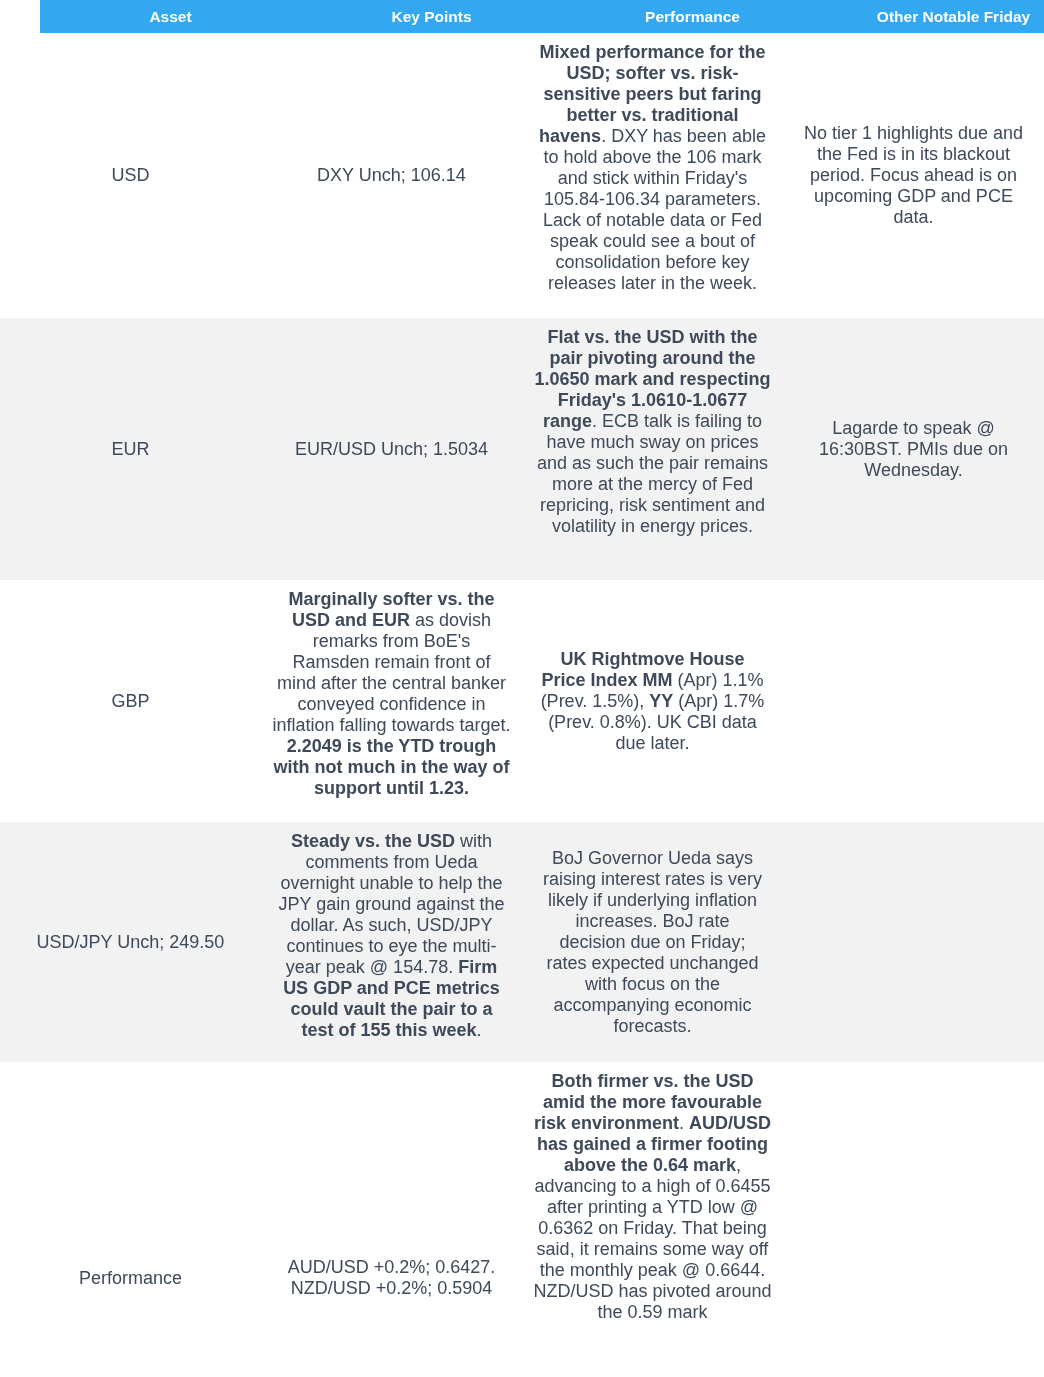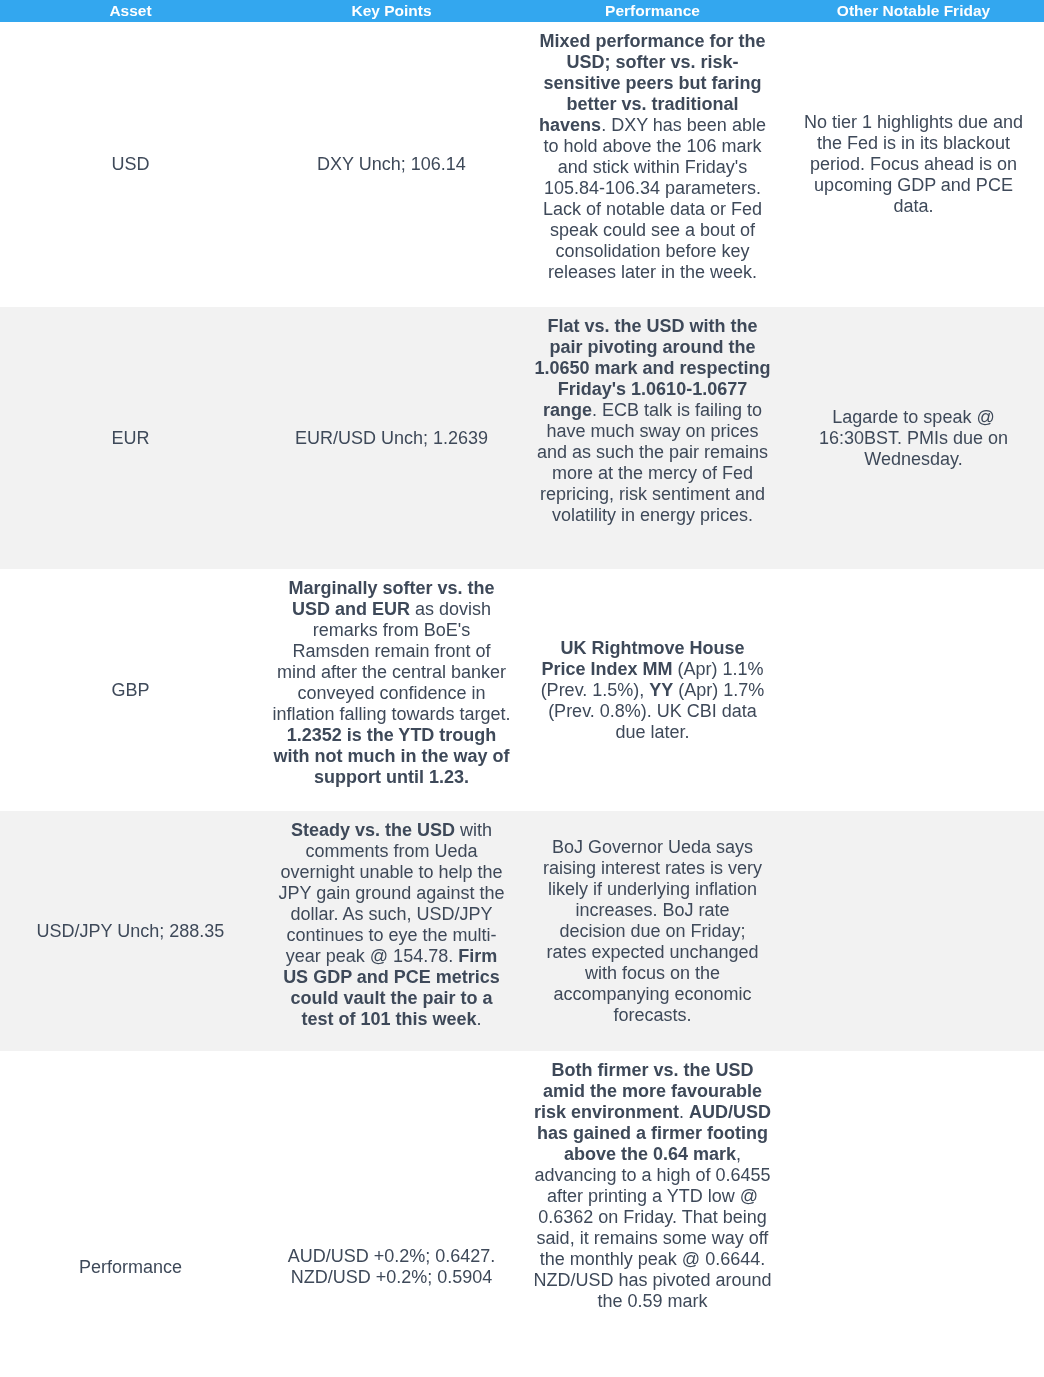--- a/index.html
+++ b/index.html
@@ -14,21 +14,22 @@
     overflow:hidden;
     background:#ffffff;
     font-family:"Liberation Sans", sans-serif;
     color:var(--text);
   }
   .table{width:1044px;}
   .header-row{
     display:grid;
     grid-template-columns:261px 261px 261px 261px;
     background:var(--header-bg);
-    height:22px;
+    height:33px;
+    margin-left:40px;
   }
   .header-cell{
     display:flex;align-items:center;justify-content:center;
     color:#ffffff;font-weight:bold;font-size:15.5px;text-align:center;
   }
   .trow{
     display:grid;
     grid-template-columns:261px 261px 261px 261px;
   }
   .trow:nth-child(odd){background:#ffffff;}
@@ -77,49 +78,49 @@
     <div class="cell">
           <div class="txt"><span>No tier 1 highlights due and the Fed is in its blackout period. Focus ahead is on upcoming GDP and PCE data.</span></div>
         </div>
   </div>
       <div class="trow">
     <div class="cell">
           <div class="txt">EUR</div>
         </div>
     <div class="cell">
           <div class="txt">
-            <div>EUR/USD Unch; 1.2639</div>
+            <div>EUR/USD Unch; 1.5034</div>
           </div>
         </div>
     <div class="cell key">
           <div class="txt"><span class="b">Flat vs. the USD with the pair pivoting around the 1.0650 mark and respecting Friday's 1.0610-1.0677 range</span><span>. ECB talk is failing to have much sway on prices and as such the pair remains more at the mercy of Fed repricing, risk sentiment and volatility in energy prices.</span></div>
         </div>
     <div class="cell">
           <div class="txt"><span>Lagarde to speak @ 16:30BST. PMIs due on Wednesday.</span></div>
         </div>
   </div>
       <div class="trow">
     <div class="cell">
           <div class="txt">GBP</div>
         </div>
     <div class="cell key">
-          <div class="txt"><span class="b">Marginally softer vs. the USD and EUR</span><span> as dovish remarks from BoE's Ramsden remain front of mind after the central banker conveyed confidence in inflation falling towards target. </span><span class="b">1.2352 is the YTD trough with not much in the way of support until 1.23.</span></div>
+          <div class="txt"><span class="b">Marginally softer vs. the USD and EUR</span><span> as dovish remarks from BoE's Ramsden remain front of mind after the central banker conveyed confidence in inflation falling towards target. </span><span class="b">2.2049 is the YTD trough with not much in the way of support until 1.23.</span></div>
         </div>
     <div class="cell">
           <div class="txt"><span class="b">UK Rightmove House Price Index MM</span><span> (Apr) 1.1% (Prev. 1.5%), </span><span class="b">YY</span><span> (Apr) 1.7% (Prev. 0.8%). UK CBI data due later.</span></div>
         </div>
   </div>
       <div class="trow">
     <div class="cell">
           <div class="txt">
-            <div>USD/JPY Unch; 288.35</div>
+            <div>USD/JPY Unch; 249.50</div>
           </div>
         </div>
     <div class="cell key">
-          <div class="txt"><span class="b">Steady vs. the USD</span><span> with comments from Ueda overnight unable to help the JPY gain ground against the dollar. As such, USD/JPY continues to eye the multi-year peak @ 154.78. </span><span class="b">Firm US GDP and PCE metrics could vault the pair to a test of 101 this week</span><span>.</span></div>
+          <div class="txt"><span class="b">Steady vs. the USD</span><span> with comments from Ueda overnight unable to help the JPY gain ground against the dollar. As such, USD/JPY continues to eye the multi-year peak @ 154.78. </span><span class="b">Firm US GDP and PCE metrics could vault the pair to a test of 155 this week</span><span>.</span></div>
         </div>
     <div class="cell">
           <div class="txt"><span>BoJ Governor Ueda says raising interest rates is very likely if underlying inflation increases. BoJ rate decision due on Friday; rates expected unchanged with focus on the accompanying economic forecasts.</span></div>
         </div>
   </div>
       <div class="trow">
     <div class="cell">
           <div class="txt">Performance</div>
         </div>
     <div class="cell">

